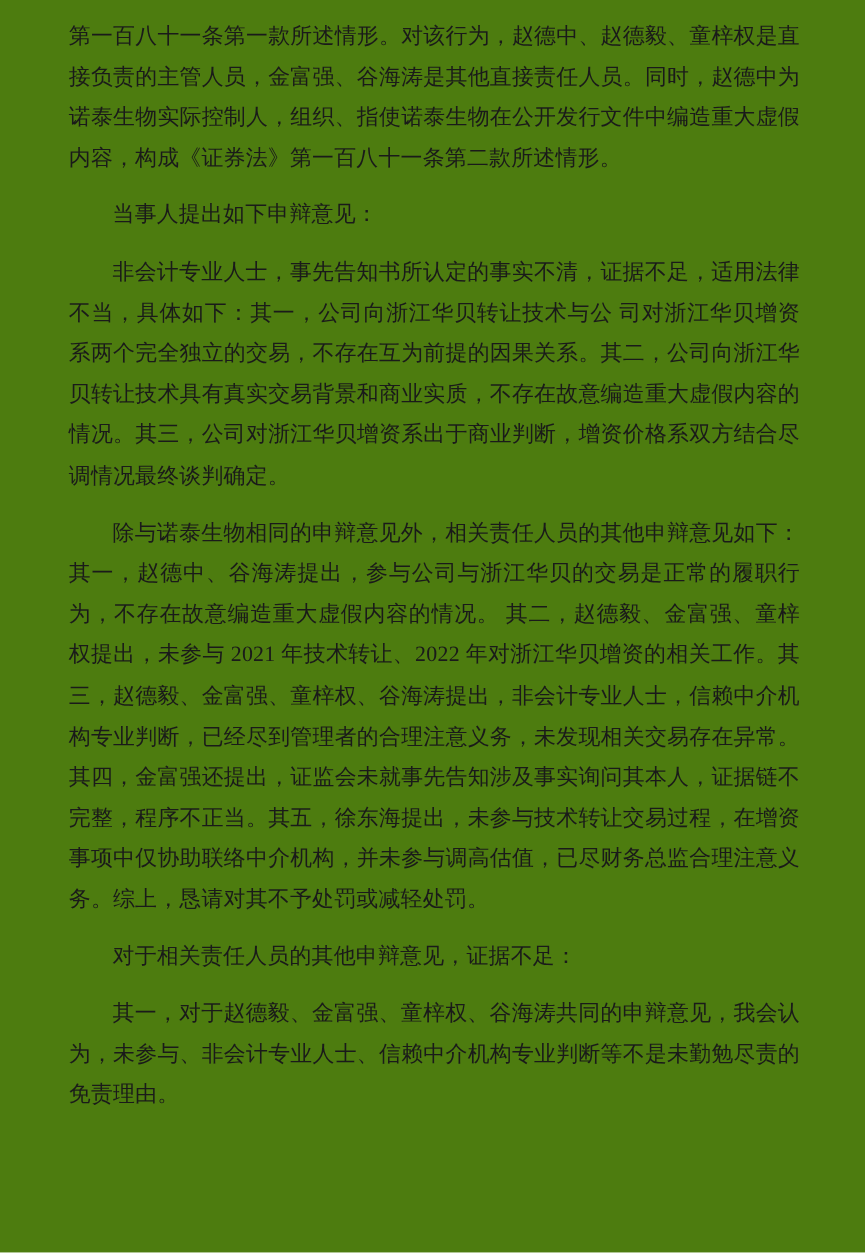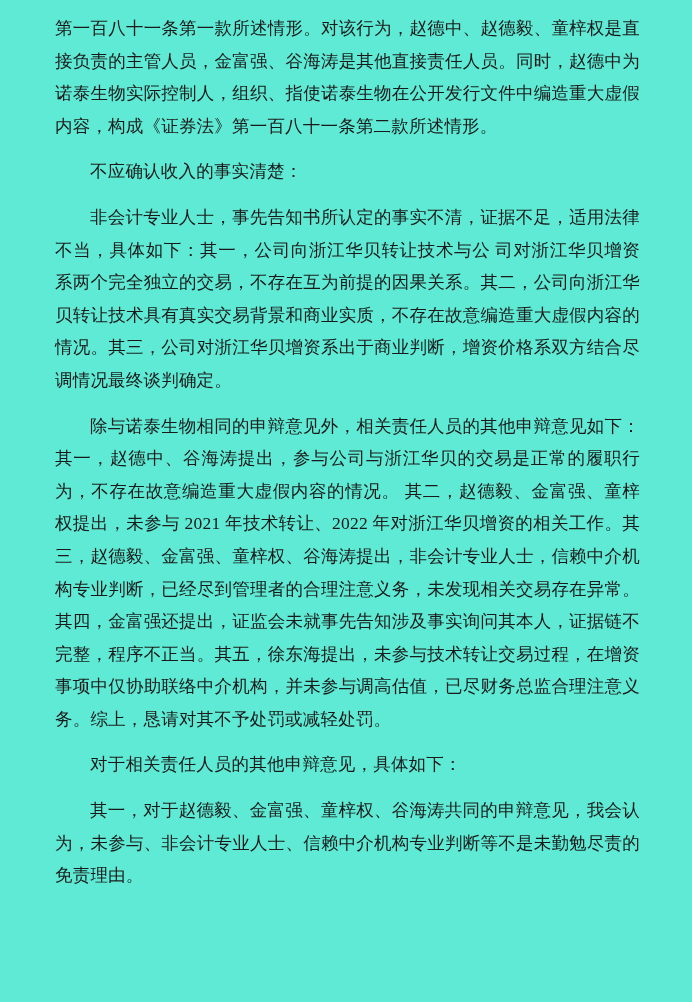--- a/index.html
+++ b/index.html
@@ -10,21 +10,21 @@
   body {
     width: 692px;
     height: 1002px;
     font-family: "Liberation Serif", "DejaVu Serif", serif;
     overflow: hidden;
   }
   .page {
     box-sizing: border-box;
     width: 692px;
     height: 1002px;
-    background: #5eead4;
+    background: #4d7c0f;
     padding: 12px 52px 0 55px;
     overflow: hidden;
   }
   .doc p {
     margin: 0 0 13px 0;
     font-size: 17.5px;
     line-height: 32.6px;
     color: #1a1a1a;
     text-align: justify;
     text-justify: inter-ideograph;
@@ -34,19 +34,19 @@
   .doc p.indent {
     text-indent: 2em;
   }
 </style>
 </head>
 <body>
 
 <div class="page">
   <div class="doc">
     <p>第一百八十一条第一款所述情形。对该行为，赵德中、赵德毅、童梓权是直接负责的主管人员，金富强、谷海涛是其他直接责任人员。同时，赵德中为诺泰生物实际控制人，组织、指使诺泰生物在公开发行文件中编造重大虚假内容，构成《证券法》第一百八十一条第二款所述情形。</p>
-    <p class="indent">不应确认收入的事实清楚：</p>
+    <p class="indent">当事人提出如下申辩意见：</p>
     <p class="indent">非会计专业人士，事先告知书所认定的事实不清，证据不足，适用法律不当，具体如下：其一，公司向浙江华贝转让技术与公 司对浙江华贝增资系两个完全独立的交易，不存在互为前提的因果关系。其二，公司向浙江华贝转让技术具有真实交易背景和商业实质，不存在故意编造重大虚假内容的情况。其三，公司对浙江华贝增资系出于商业判断，增资价格系双方结合尽调情况最终谈判确定。</p>
     <p class="indent">除与诺泰生物相同的申辩意见外，相关责任人员的其他申辩意见如下：其一，赵德中、谷海涛提出，参与公司与浙江华贝的交易是正常的履职行为，不存在故意编造重大虚假内容的情况。 其二，赵德毅、金富强、童梓权提出，未参与 2021 年技术转让、2022 年对浙江华贝增资的相关工作。其三，赵德毅、金富强、童梓权、谷海涛提出，非会计专业人士，信赖中介机构专业判断，已经尽到管理者的合理注意义务，未发现相关交易存在异常。其四，金富强还提出，证监会未就事先告知涉及事实询问其本人，证据链不完整，程序不正当。其五，徐东海提出，未参与技术转让交易过程，在增资事项中仅协助联络中介机构，并未参与调高估值，已尽财务总监合理注意义务。综上，恳请对其不予处罚或减轻处罚。</p>
-    <p class="indent">对于相关责任人员的其他申辩意见，具体如下：</p>
+    <p class="indent">对于相关责任人员的其他申辩意见，证据不足：</p>
     <p class="indent">其一，对于赵德毅、金富强、童梓权、谷海涛共同的申辩意见，我会认为，未参与、非会计专业人士、信赖中介机构专业判断等不是未勤勉尽责的免责理由。</p>
   </div>
 </div>
 
 </body></html>

